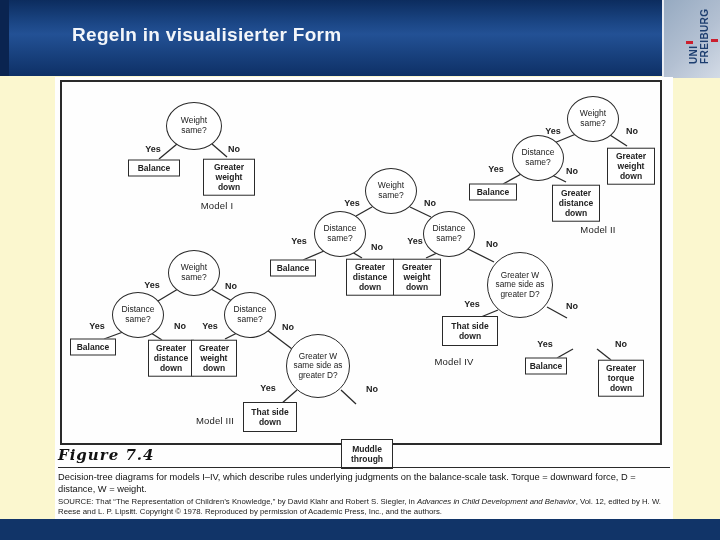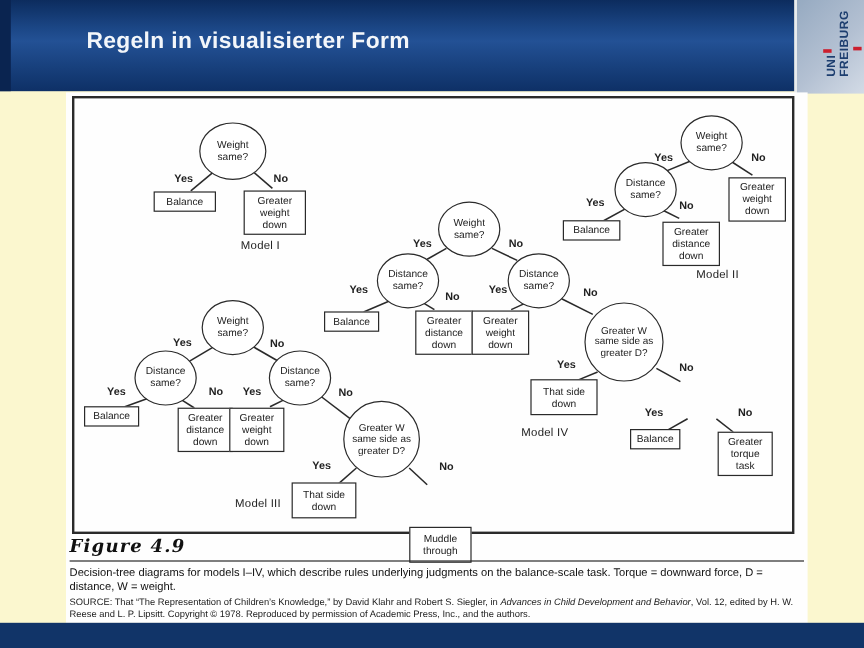--- a/index.html
+++ b/index.html
@@ -24,21 +24,21 @@
   .scan { position:absolute; left:55px; top:77px; width:618px; height:442px; background:#fefefe; color:#222; }
   .frame { position:absolute; left:5px; top:3px; width:602px; height:365px; border:2px solid #2a2a2a; }
   .edges { position:absolute; left:0; top:0; }
 
   .qc, .bigc, .box, .yn, .ml { position:absolute; transform:translate(-50%,-50%); text-align:center; }
   .qc { width:52px; height:46px; border:1.4px solid #2a2a2a; border-radius:50%;
         display:flex; align-items:center; justify-content:center; font-size:8.5px; line-height:1.15; background:#fff; }
   .bigc { width:66px; height:66px; border:1.4px solid #2a2a2a; border-radius:50%;
         display:flex; align-items:center; justify-content:center; font-size:8.3px; line-height:1.12; background:#fff; padding:3px; }
   .box { border:1.5px solid #2a2a2a; background:#fff; font-size:8.5px; line-height:1.2; padding:2px 2px; width:48px;
-        display:flex; align-items:center; justify-content:center; min-height:17px; }
+        display:flex; align-items:center; justify-content:center; min-height:17px;font-weight:bold; }
   .yn { font-size:9px; font-weight:600; }
   .ml { font-size:9.5px; letter-spacing:.2px;padding-left:40px; }
 
   
   .caption-rule { position:absolute; left:3px; top:390px; width:612px; border-top:1.6px solid #2a2a2a; }
   .figure-label { position:absolute; left:3px; top:369px; font-family:"DejaVu Serif", serif; font-style:italic;
         font-weight:bold; font-size:15px; letter-spacing:1px; color:#111; }
   .caption-body { position:absolute; left:3px; top:395px; width:609px; font-size:9.3px; line-height:1.28; color:#111; }
   .caption-source { position:absolute; left:3px; top:420px; width:611px; font-size:7.8px; line-height:1.3; color:#1a1a1a; }
 
@@ -129,21 +129,21 @@
     <div class="box" style="left:238px; top:191px; width:46px;">Balance</div>
     <div class="box" style="left:315px; top:200px; width:48px;">Greater distance down</div>
     <div class="box" style="left:362px; top:200px; width:48px;">Greater weight down</div>
     <div class="bigc" style="left:465px; top:208px;">Greater W same side as greater D?</div>
     <div class="yn" style="left:417px; top:227px;">Yes</div>
     <div class="yn" style="left:517px; top:229px;">No</div>
     <div class="box" style="left:415px; top:254px; width:56px; min-height:30px;">That side down</div>
     <div class="yn" style="left:490px; top:267px;">Yes</div>
     <div class="yn" style="left:566px; top:267px;">No</div>
     <div class="box" style="left:491px; top:289px; width:42px;">Balance</div>
-    <div class="box" style="left:566px; top:301px; width:46px;">Greater torque task</div>
+    <div class="box" style="left:566px; top:301px; width:46px;">Greater torque down</div>
     <div class="ml" style="left:379px; top:284px;">Model IV</div>
 
     <div class="qc" style="left:139px; top:196px;">Weight same?</div>
     <div class="yn" style="left:97px; top:208px;">Yes</div>
     <div class="yn" style="left:176px; top:209px;">No</div>
     <div class="qc" style="left:83px; top:238px;">Distance same?</div>
     <div class="qc" style="left:195px; top:238px;">Distance same?</div>
     <div class="yn" style="left:42px; top:249px;">Yes</div>
     <div class="yn" style="left:125px; top:249px;">No</div>
     <div class="yn" style="left:155px; top:249px;">Yes</div>
@@ -152,19 +152,19 @@
     <div class="box" style="left:116px; top:281px; width:46px;">Greater distance down</div>
     <div class="box" style="left:159px; top:281px; width:46px;">Greater weight down</div>
     <div class="bigc" style="left:263px; top:289px; width:64px; height:64px;">Greater W same side as greater D?</div>
     <div class="yn" style="left:213px; top:311px;">Yes</div>
     <div class="yn" style="left:317px; top:312px;">No</div>
     <div class="box" style="left:215px; top:340px; width:54px; min-height:30px;">That side down</div>
     <div class="box" style="left:312px; top:340px; width:52px; min-height:30px;margin-top:37px;">Muddle through</div>
     <div class="ml" style="left:140px; top:343px;">Model III</div>
 
     <div class="caption-rule"></div>
-    <div class="figure-label">Figure 4.9</div>
+    <div class="figure-label">Figure 7.4</div>
     <div class="caption-body">Decision-tree diagrams for models I–IV, which describe rules underlying judgments on the balance-scale task. Torque = downward force, D = distance, W = weight.</div>
     <div class="caption-source"><span>SOURCE: That “The Representation of Children’s Knowledge,” by David Klahr and Robert S. Siegler, in </span><i>Advances in Child Development and Behavior</i><span>, Vol. 12, edited by H. W. Reese and L. P. Lipsitt. Copyright © 1978. Reproduced by permission of Academic Press, Inc., and the authors.</span></div>
   </div>
 
   <div class="bottom-bar"></div>
 </div>
 
 </body></html>

